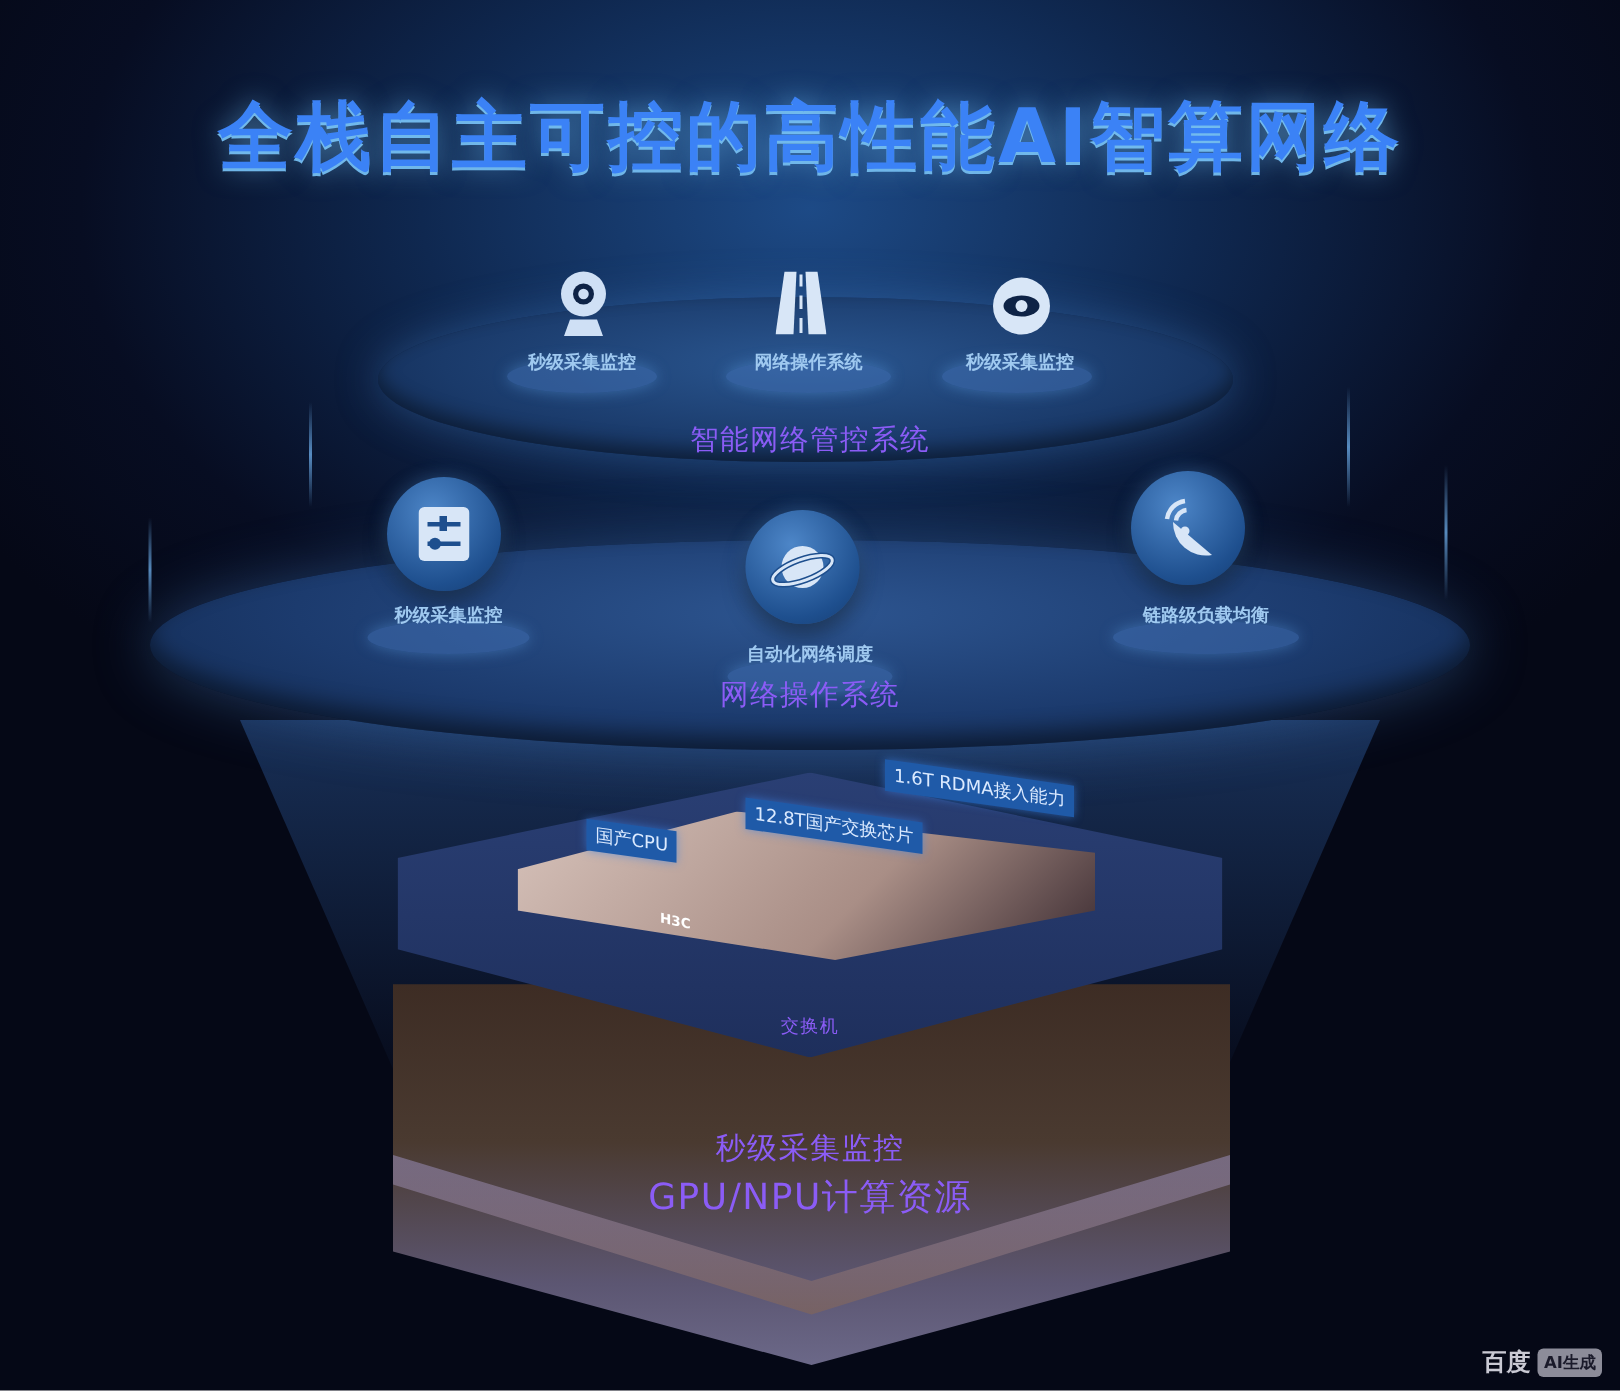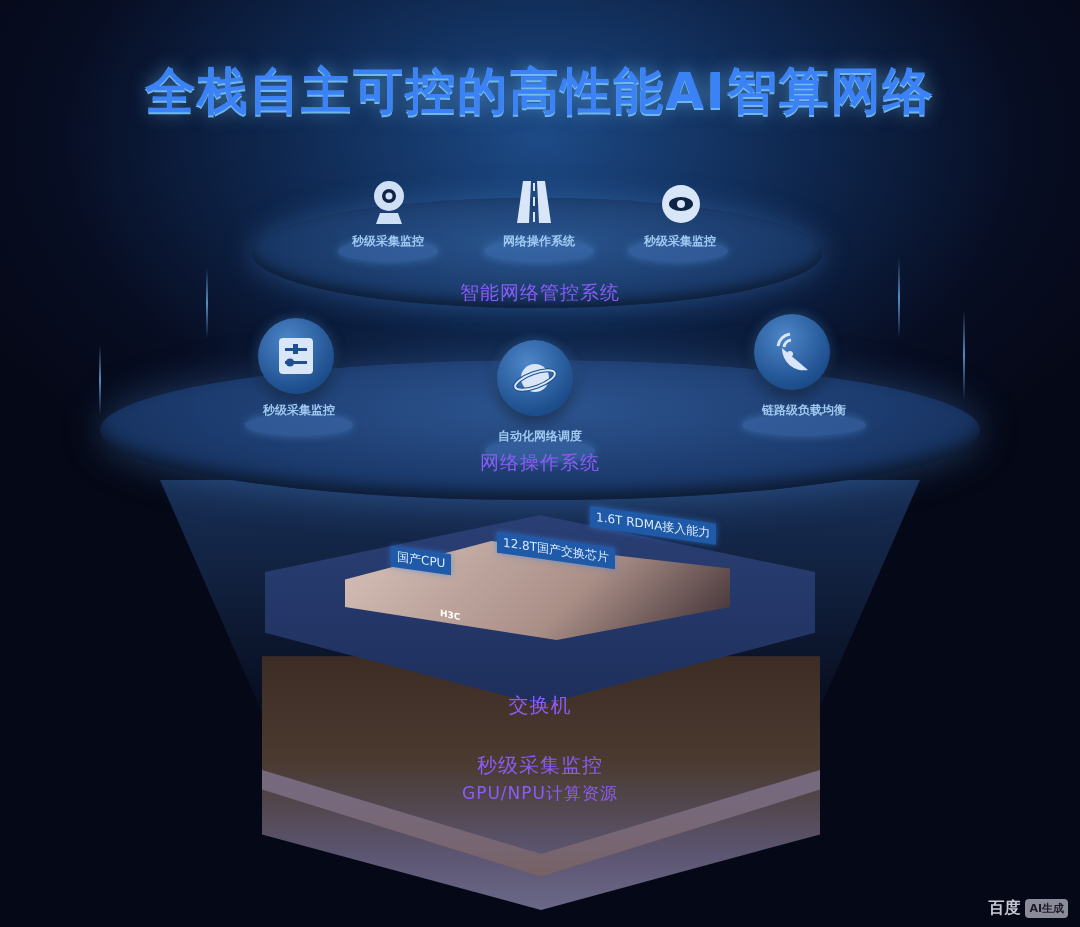--- a/index.html
+++ b/index.html
@@ -123,26 +123,26 @@
 </div>
 
 <div class="abs lbl-sm" style="left:229px;top:402px;width:140px">秒级采集监控</div>
 <div class="abs lbl-sm" style="left:470px;top:428px;width:140px">自动化网络调度</div>
 <div class="abs lbl-sm" style="left:734px;top:402px;width:140px">链路级负载均衡</div>
 <div class="abs lbl-md" style="left:390px;top:450px;width:300px">网络操作系统</div>
 
 <div class="abs gpu"></div>
 <div class="abs gpu-edge"></div>
 <div class="abs lbl-md" style="left:390px;top:752px;width:300px;font-size:20px">秒级采集监控</div>
-<div class="abs lbl-md" style="left:390px;top:782px;width:300px;font-size:17px">GPU/NPU计算资源</div>
+<div class="abs lbl-md" style="left:390px;top:782px;width:300px;font-size:24px">GPU/NPU计算资源</div>
 
 <div class="abs switch-plate"></div>
 <div class="abs switch-body"></div>
 <div class="abs" style="left:440px;top:610px;font-size:9px;color:#fff;font-weight:bold;transform:skewY(12deg)">H3C</div>
 <div class="abs tag" style="left:391px;top:550px">国产CPU</div>
 <div class="abs tag" style="left:497px;top:540px">12.8T国产交换芯片</div>
 <div class="abs tag" style="left:590px;top:515px">1.6T RDMA接入能力</div>
-<div class="abs lbl-md" style="left:440px;top:692px;width:200px;font-size:20px">交换机</div>
+<div class="abs lbl-md" style="left:440px;top:676px;width:200px;font-size:12px">交换机</div>
 
 <div class="abs wm">
   <span>百度</span>
   <span class="wm-badge">AI生成</span>
 </div>
 
 </body></html>

